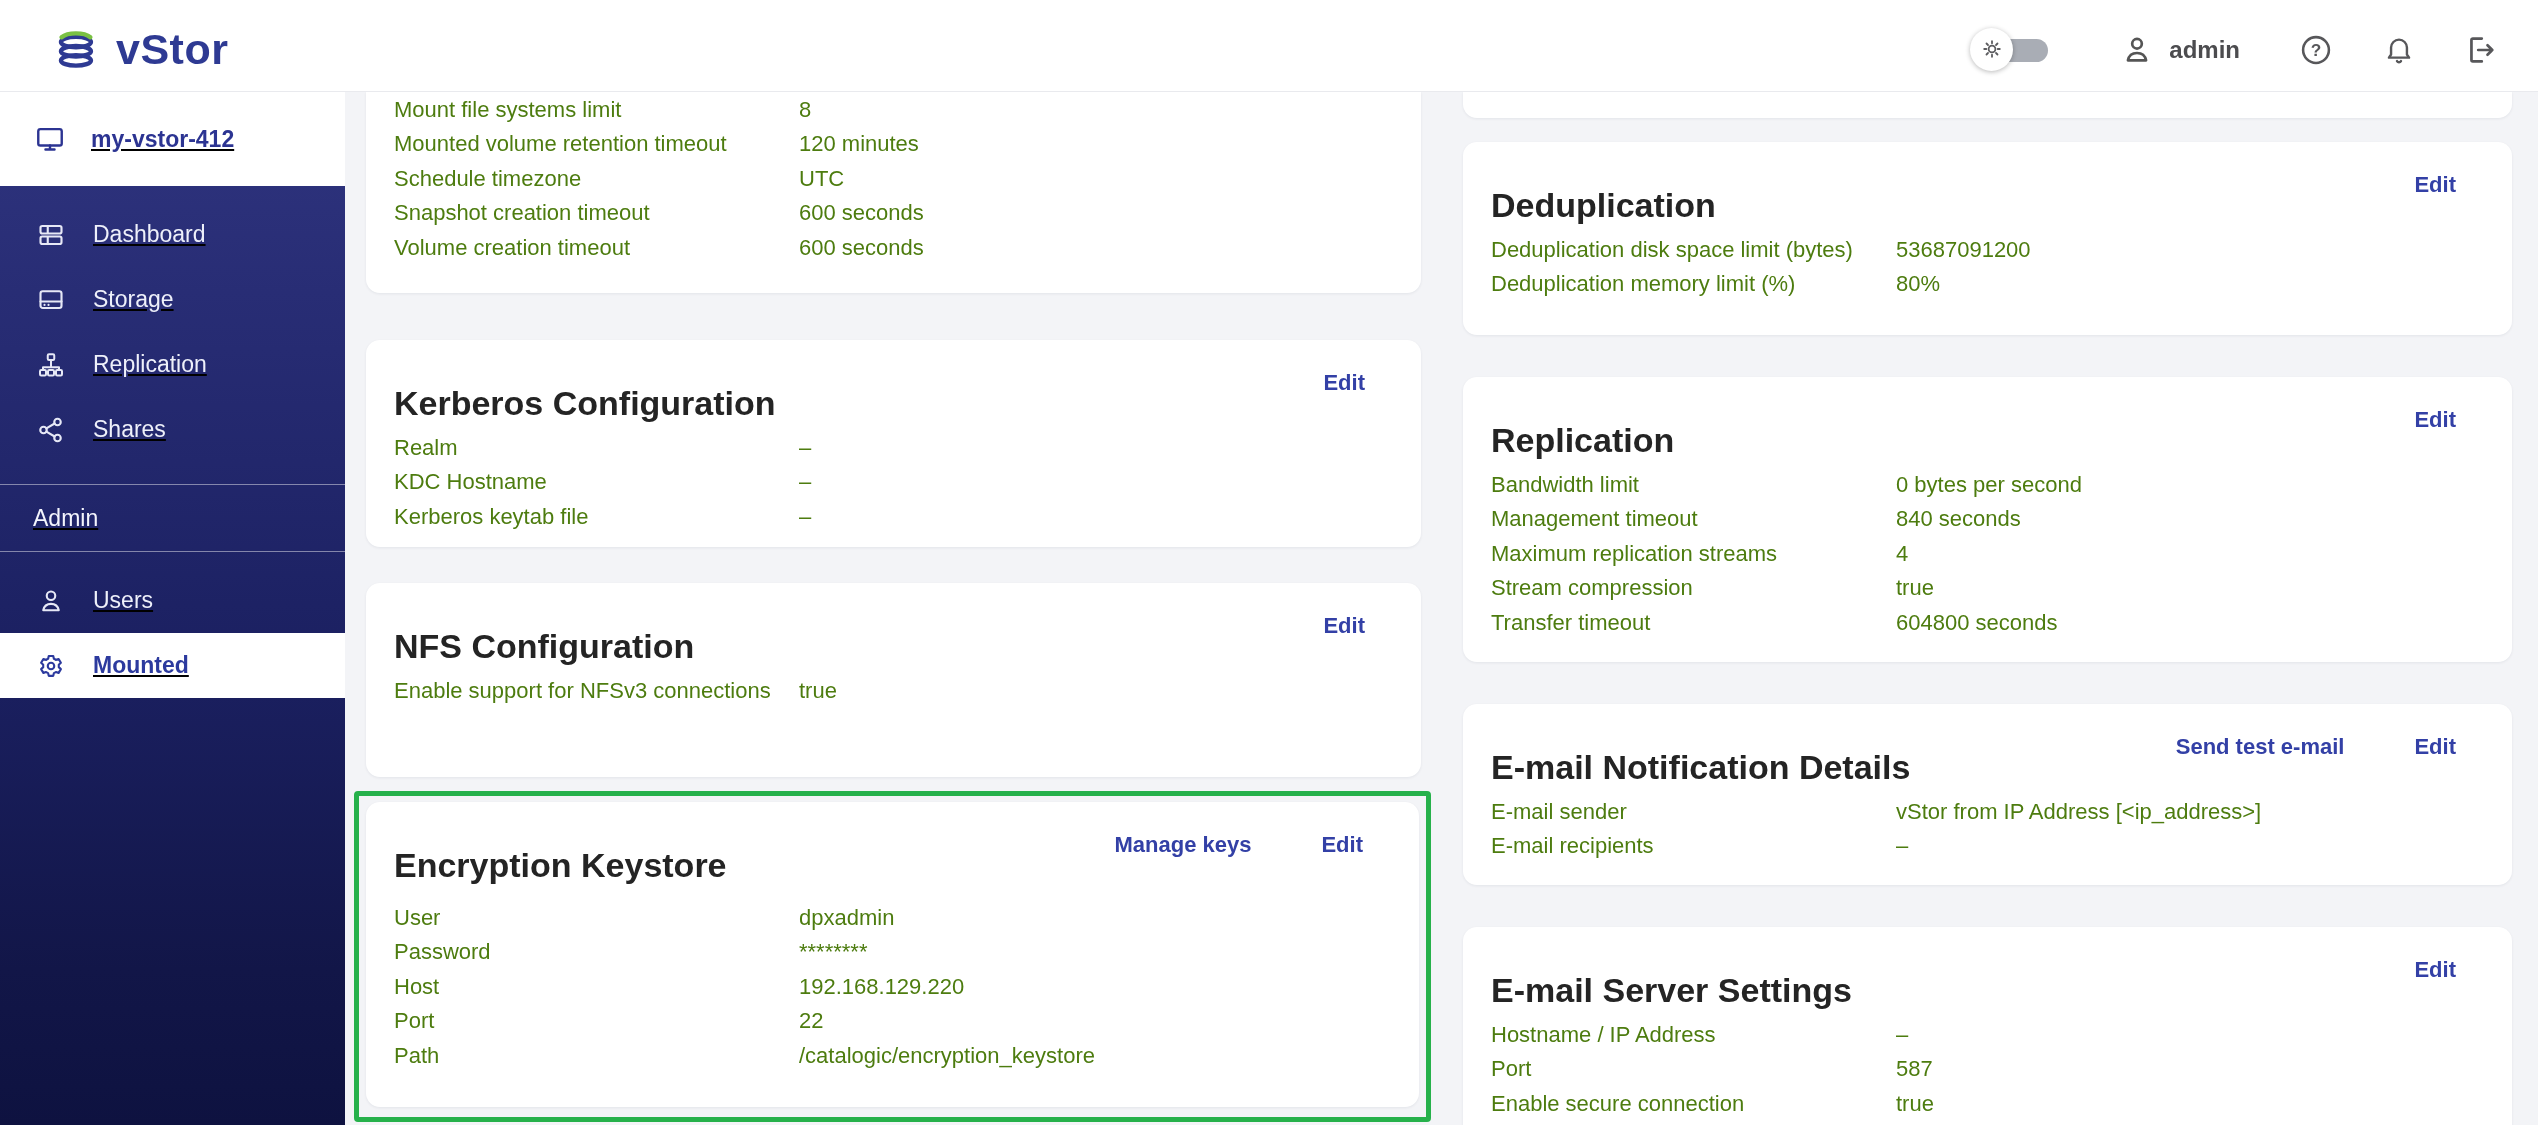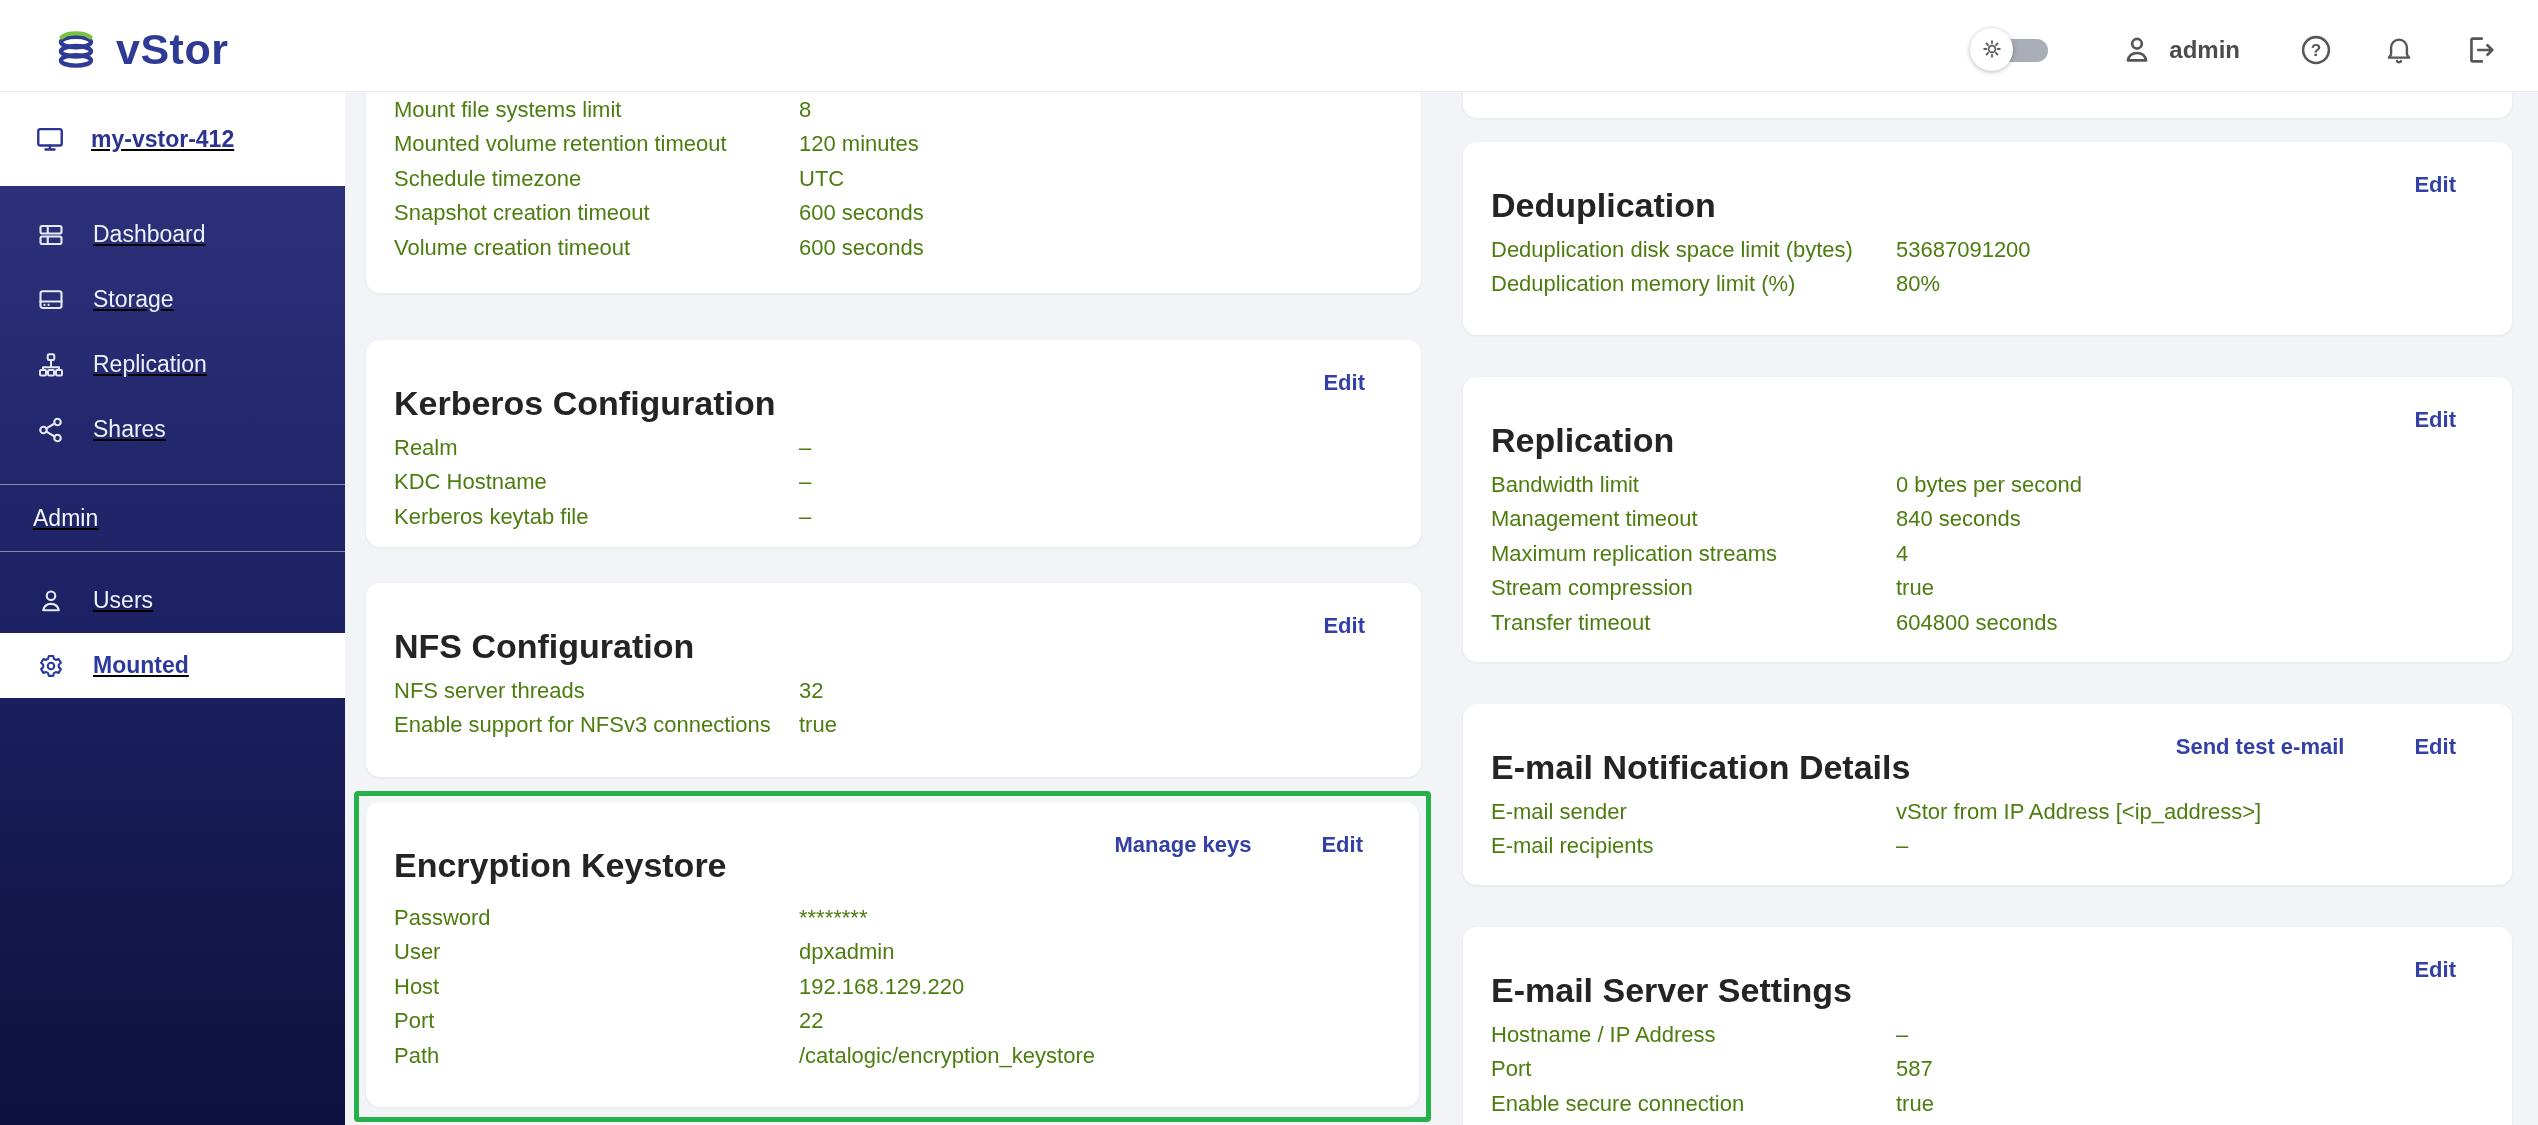--- a/index.html
+++ b/index.html
@@ -266,47 +266,43 @@
 
   <div class="card" id="cardC">
     <div class="card-head">
       <span class="card-title">NFS Configuration</span>
       <span class="links">
           <span class="link">Edit</span>
         </span>
     </div>
     <div class="card-body">
       <div class="row">
-          <span class="lbl">NFS server threads</span>
-          <span class="val">32</span>
-        </div>
-      <div class="row">
           <span class="lbl">Enable support for NFSv3 connections</span>
           <span class="val">true</span>
         </div>
     </div>
   </div>
 
   <div id="hl">
     <div class="card" id="cardD">
       <div class="card-head">
         <span class="card-title">Encryption Keystore</span>
         <span class="links">
           <span class="link">Manage keys</span>
           <span class="link">Edit</span>
         </span>
       </div>
       <div class="card-body">
         <div class="row">
+            <span class="lbl">User</span>
+            <span class="val">dpxadmin</span>
+          </div>
+        <div class="row">
             <span class="lbl">Password</span>
             <span class="val">********</span>
-          </div>
-        <div class="row">
-            <span class="lbl">User</span>
-            <span class="val">dpxadmin</span>
           </div>
         <div class="row">
             <span class="lbl">Host</span>
             <span class="val">192.168.129.220</span>
           </div>
         <div class="row">
             <span class="lbl">Port</span>
             <span class="val">22</span>
           </div>
         <div class="row">

